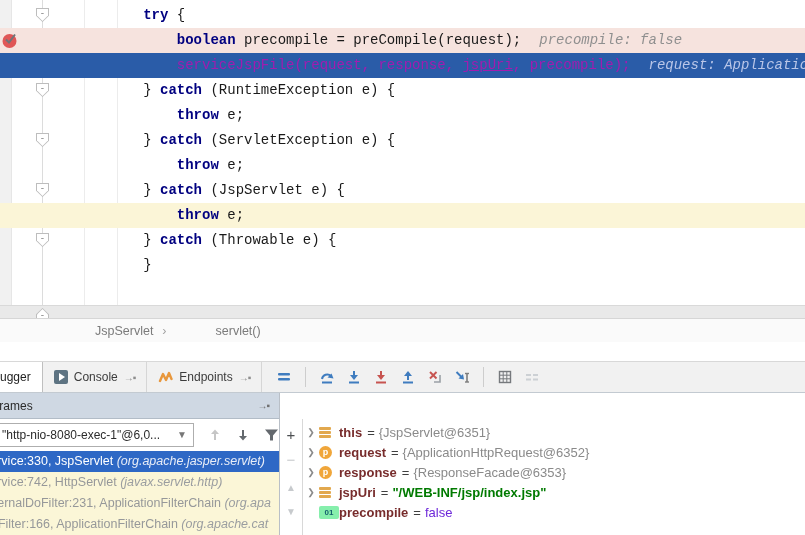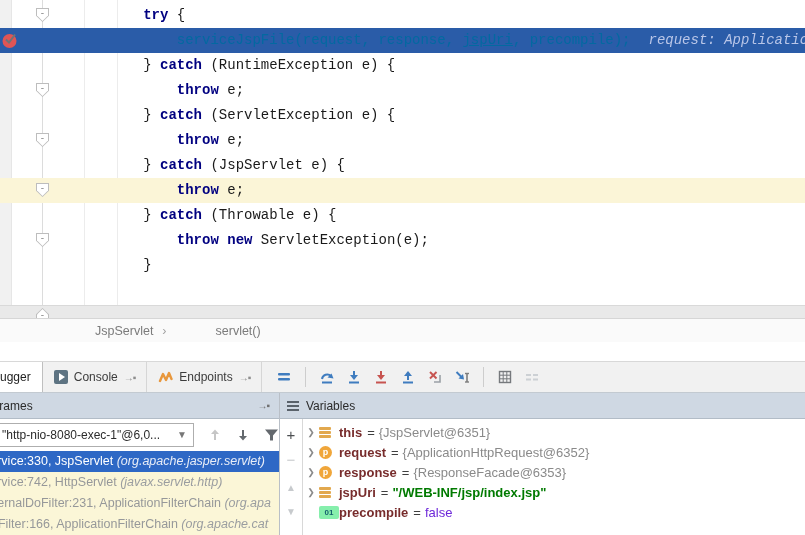--- a/index.html
+++ b/index.html
@@ -23,21 +23,21 @@
   .cl::before { content:""; position:absolute; top:0; bottom:0; right:-0px; left:0; z-index:0; }
   .cl.l-breakpoint::before { background:#f6e3de; }
   .cl.l-caret::before      { background:#fbf5d7; }
   .cl.l-execution::before  { background:#2a5ca8; left:-7px; }
   .cl.l-execution::after   { content:""; position:absolute; top:0; bottom:0; left:-50px; width:43px; background:#fff; z-index:0; }
   .ct, .hint { position:relative; z-index:2; }
   .kw { color:#000080; font-weight:bold; }
   .pl { color:#1a1a1a; }
   .it { color:#1a1a1a; font-style:italic; }
   .u  { color:#1a1a1a; text-decoration:underline; }
-  .l-execution .pl, .l-execution .u, .l-execution .it { color:#0369a1; }
+  .l-execution .pl, .l-execution .u, .l-execution .it { color:#a21caf; }
   .hint { margin-left:18px; font-style:italic; color:#8f8f8f; }
   .l-execution .hint { color:#b9c6e8; }
 
   #gutter-overlays { position:absolute; left:0; top:0; z-index:5; }
   .breakpoint { position:absolute; left:2px; top:32px; width:17px; height:17px; }
   .fold { position:absolute; left:36px; width:13px; height:14px; background:#bdbdbd;
           clip-path:polygon(0 0,100% 0,100% 55%,50% 100%,0 55%); }
   .fold .fin { position:absolute; left:1px; top:1px; width:11px; height:12px; background:#fff;
           clip-path:polygon(0 0,100% 0,100% 55%,50% 100%,0 55%);
           font-size:10px; line-height:7px; text-align:center; color:#8f8f8f; }
@@ -120,29 +120,29 @@
 <body>
 
 <div id="app">
 
   <div id="editor">
     <div class="gutter-strip"></div>
     <div class="indent-guide" style="left:84px"></div>
     <div class="indent-guide" style="left:117px"></div>
     <div id="code-lines">
         <div class="cl"><span class="ct" style="margin-left: 8ch;"><span class="kw">try</span><span class="pl"> {</span></span></div>
+        <div class="cl l-breakpoint"><span class="ct" style="margin-left: 12ch;"><span class="kw">boolean</span><span class="pl"> precompile = preCompile(request);</span></span><span class="hint">precompile: false</span></div>
         <div class="cl l-execution"><span class="ct" style="margin-left: 12ch;"><span class="pl">serviceJspFile(request, response, </span><span class="u">jspUri</span><span class="pl">, precompile);</span></span><span class="hint">request: ApplicationHttpRe</span></div>
         <div class="cl"><span class="ct" style="margin-left: 8ch;"><span class="pl">} </span><span class="kw">catch</span><span class="pl"> (RuntimeException e) {</span></span></div>
         <div class="cl"><span class="ct" style="margin-left: 12ch;"><span class="kw">throw</span><span class="pl"> e;</span></span></div>
         <div class="cl"><span class="ct" style="margin-left: 8ch;"><span class="pl">} </span><span class="kw">catch</span><span class="pl"> (ServletException e) {</span></span></div>
         <div class="cl"><span class="ct" style="margin-left: 12ch;"><span class="kw">throw</span><span class="pl"> e;</span></span></div>
         <div class="cl"><span class="ct" style="margin-left: 8ch;"><span class="pl">} </span><span class="kw">catch</span><span class="pl"> (JspServlet e) {</span></span></div>
         <div class="cl l-caret"><span class="ct" style="margin-left: 12ch;"><span class="kw">throw</span><span class="pl"> e;</span></span></div>
         <div class="cl"><span class="ct" style="margin-left: 8ch;"><span class="pl">} </span><span class="kw">catch</span><span class="pl"> (Throwable e) {</span></span></div>
-        <div class="cl"><span class="ct" style="margin-left: 12ch;"><span class="kw">throw</span><span class="pl"> </span><span class="kw">new</span><span class="pl"> ServletException(e);</span></span></div>
         <div class="cl"><span class="ct" style="margin-left: 8ch;"><span class="pl">}</span></span></div>
       </div>
     <div class="hscroll"></div>
     <div class="fold-line"></div>
     <div id="gutter-overlays">
       <span class="breakpoint">
         <svg width="17" height="17">
             <circle cx="7.5" cy="9" r="7" fill="#e05555"></circle>
             <polyline points="4,7.5 7,10.5 13,2.5" fill="none" stroke="#6f7478" stroke-width="2"></polyline>
           </svg>
@@ -264,28 +264,20 @@
               <rect x="2" y="9.5" width="5" height="2" fill="#ccd0d4"></rect>
               <rect x="9" y="9.5" width="5" height="2" fill="#ccd0d4"></rect>
             </svg>
         </span>
       </div>
     </div>
 
     <div class="panel-header" id="frames-header">
       <span class="title">Frames</span>
       <span class="float-ic">→▪</span>
-    </div>
-    <div class="panel-header" id="variables-header">
-      <span class="ham">
-          <b></b>
-          <b></b>
-          <b></b>
-        </span>
-      <span>Variables</span>
     </div>
     <div id="panel-divider"></div>
 
     <div id="frames-body">
       <div id="thread-combo">
         <span>"http-nio-8080-exec-1"@6,0...</span>
         <span class="chev">▼</span>
       </div>
       <span class="fr-tool" style="left:206px">
         <svg width="14" height="14">

